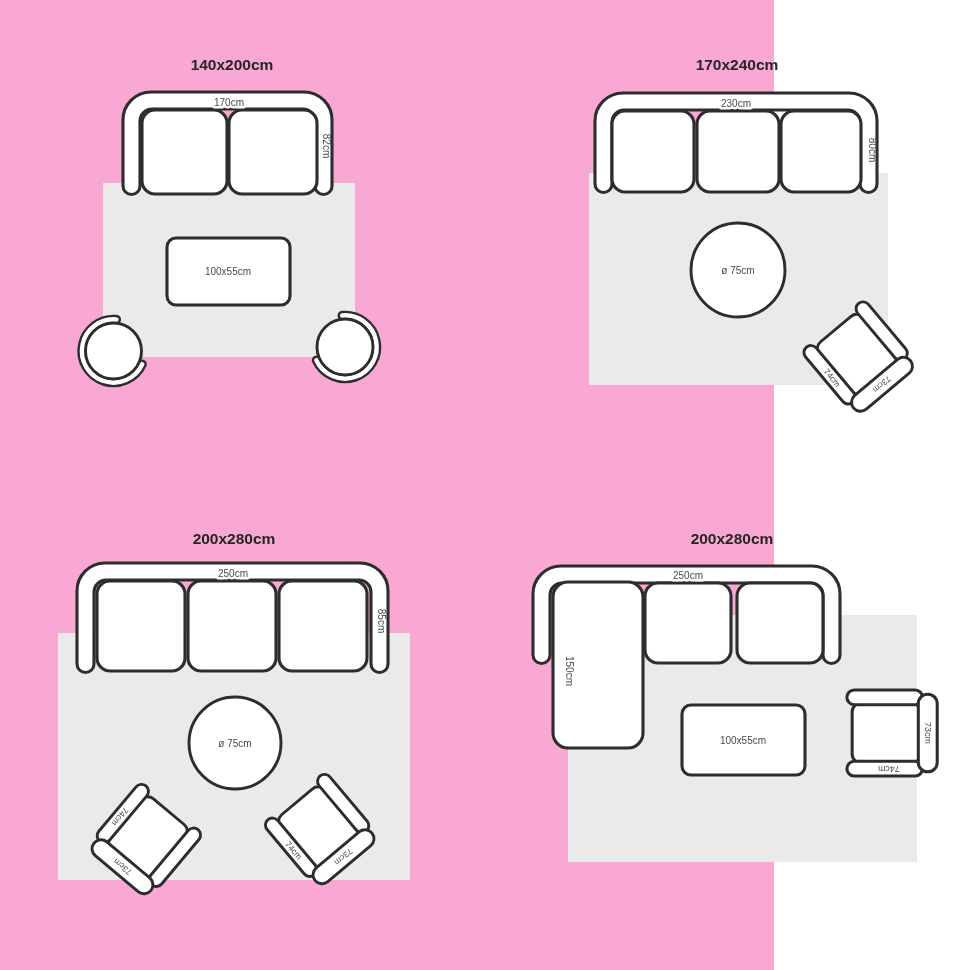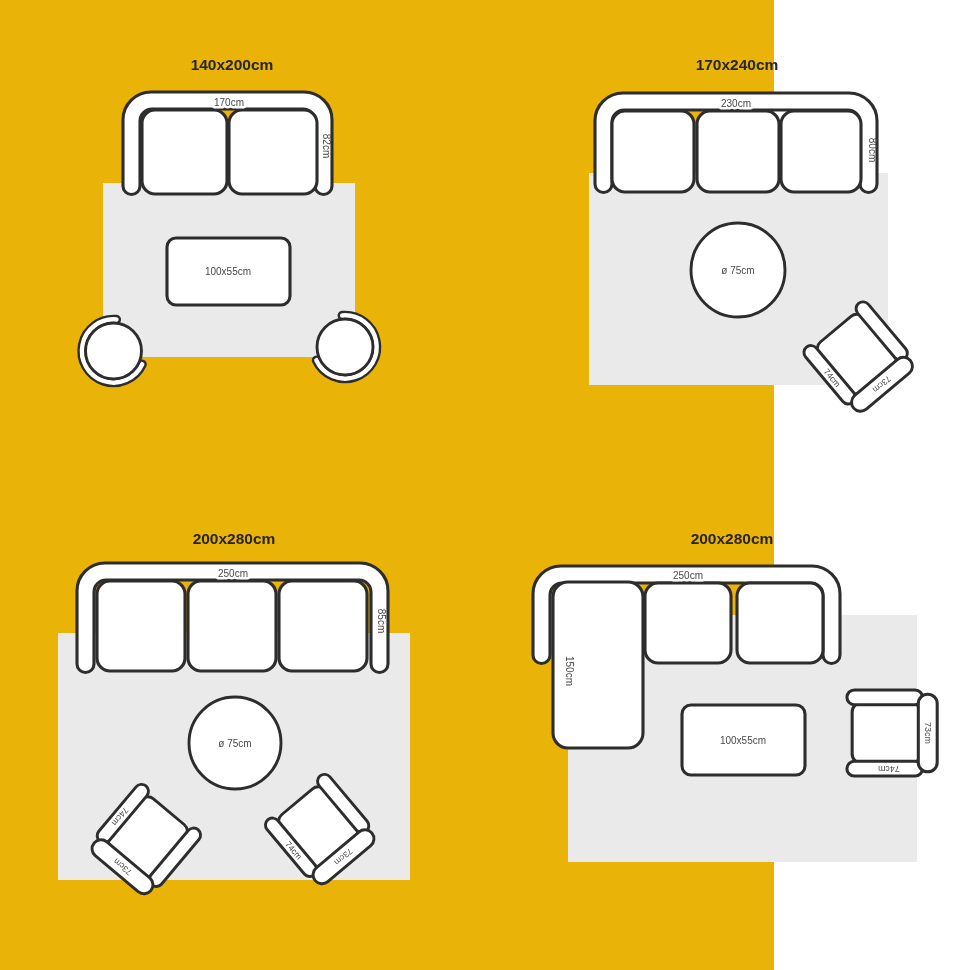--- a/index.html
+++ b/index.html
@@ -1,16 +1,16 @@
 <!DOCTYPE html>
 <html><head>
 <meta charset="utf-8">
 <style>
   html,body{margin:0;padding:0;background:#ffffff;}
-  .wrap{position:relative;width:774px;height:970px;background:#eab308;font-family:"Liberation Sans",sans-serif;}
+  .wrap{position:relative;width:774px;height:970px;background:#f9a8d4;font-family:"Liberation Sans",sans-serif;}
   .quad{position:absolute;width:485px;height:485px;}
   #q1{left:0;top:0;} #q2{left:485px;top:0;} #q3{left:0;top:485px;} #q4{left:485px;top:485px;}
   .ln{fill:#ffffff;stroke:#2d2d2d;stroke-width:3.1;stroke-linejoin:round;}
   .lnt{fill:#ffffff;stroke:#2d2d2d;stroke-width:2.9;stroke-linejoin:round;}
   text{text-anchor:middle;}
   .title{font-size:15.5px;font-weight:bold;fill:#262626;}
   .dim{font-size:10px;fill:#4a4a4a;}
   .dims{font-size:8.5px;fill:#4a4a4a;}
   .halo{paint-order:stroke;stroke:#ffffff;stroke-width:5;stroke-linejoin:round;}
   .arc-o{fill:none;stroke:#2d2d2d;stroke-width:9.5;stroke-linecap:round;}

